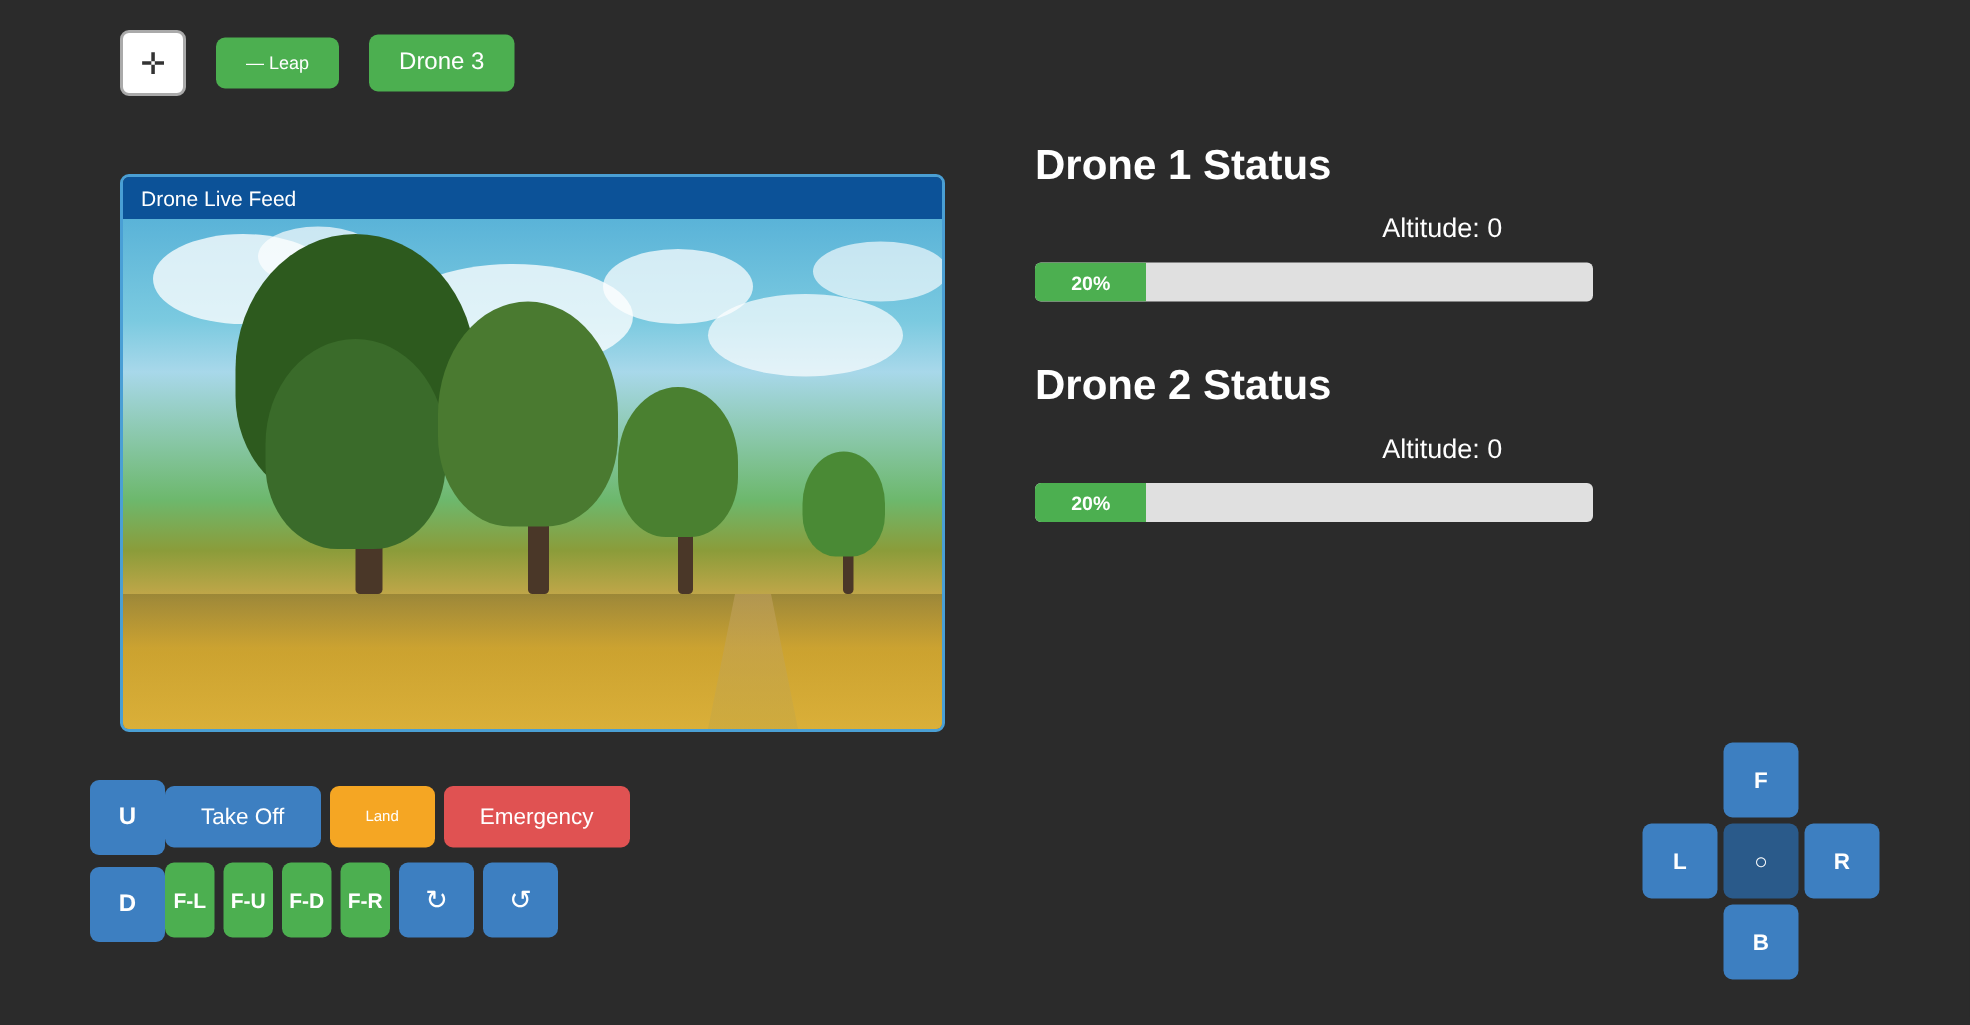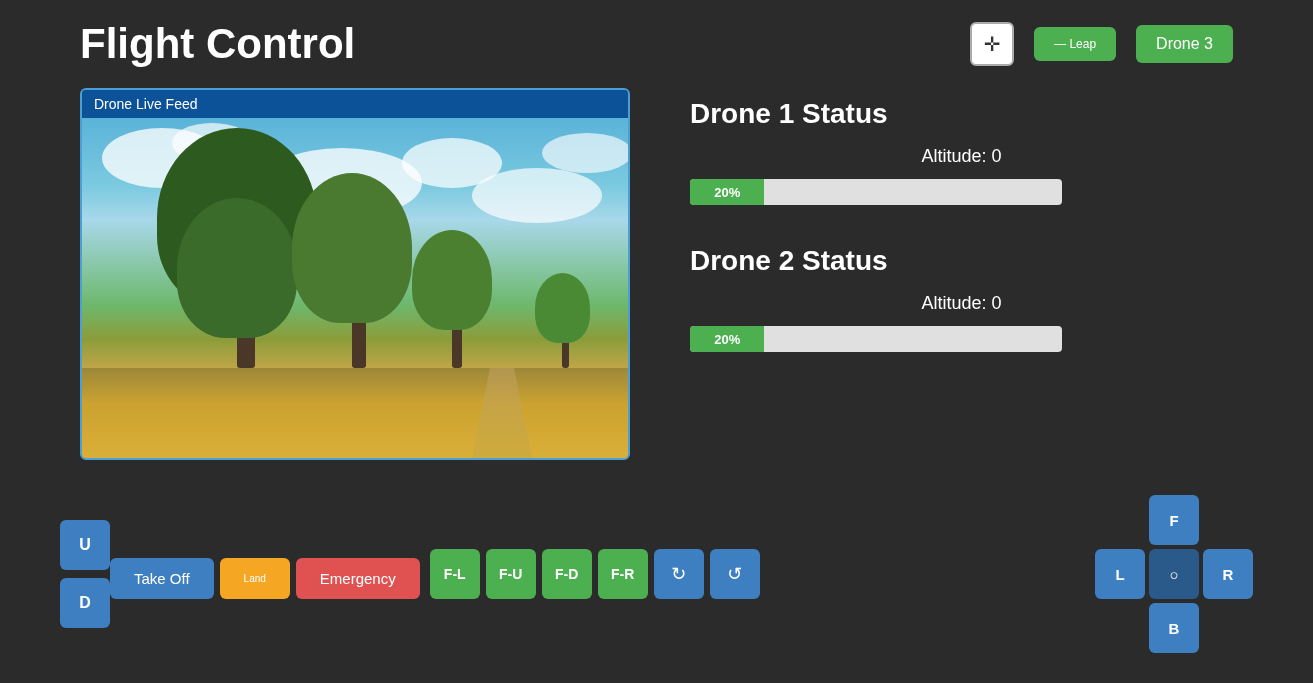--- a/index.html
+++ b/index.html
@@ -67,20 +67,21 @@
       padding: 0 80px;
       gap: 60px;
     }
 
     
     .video-container {
       border: 2px solid #4a9fd4;
       border-radius: 6px;
       overflow: hidden;
       width: 550px;
+      margin-top: 32px;
     }
     .video-label {
       background: rgba(0,100,200,0.7);
       padding: 6px 12px;
       font-size: 14px;
       color: white;
     }
     .video-feed {
       width: 550px;
       height: 340px;
@@ -182,22 +183,22 @@
       cursor: pointer;
       display: flex;
       align-items: center;
       justify-content: center;
     }
 
     
     .center-controls {
       flex: 1;
       display: flex;
-      flex-direction: row;
-      align-items: flex-end;
+      flex-direction: column;
+      align-items: flex-start;
       gap: 10px;
     }
     .action-row {
       display: flex;
       gap: 6px;
     }
     .takeoff-btn {
       background: #3d7fc1;
       color: white;
       border: none;
@@ -226,21 +227,21 @@
     }
     .nav-row {
       display: flex;
       gap: 6px;
     }
     .nav-btn {
       background: #4caf50;
       color: white;
       border: none;
       border-radius: 6px;
-      width: 50px;
+      width: 33px;
       height: 50px;
       font-size: 14px;
       font-weight: bold;
       cursor: pointer;
       display: flex;
       align-items: center;
       justify-content: center;
     }
     .rotate-btn {
       background: #3d7fc1;
@@ -280,21 +281,20 @@
     }
     .dir-empty {
       background: transparent;
       pointer-events: none;
     }
   </style>
 </head>
 <body>
 
 <div class="header">
-  <div class="title">Flight Control</div>
   <button class="move-btn">✛</button>
   <button class="leap-btn">— Leap</button>
   <button class="drone2-btn">Drone 3</button>
 </div>
 
 <div class="main">
 
   <div class="video-container">
     <div class="video-label">Drone Live Feed</div>
     <div class="video-feed">

